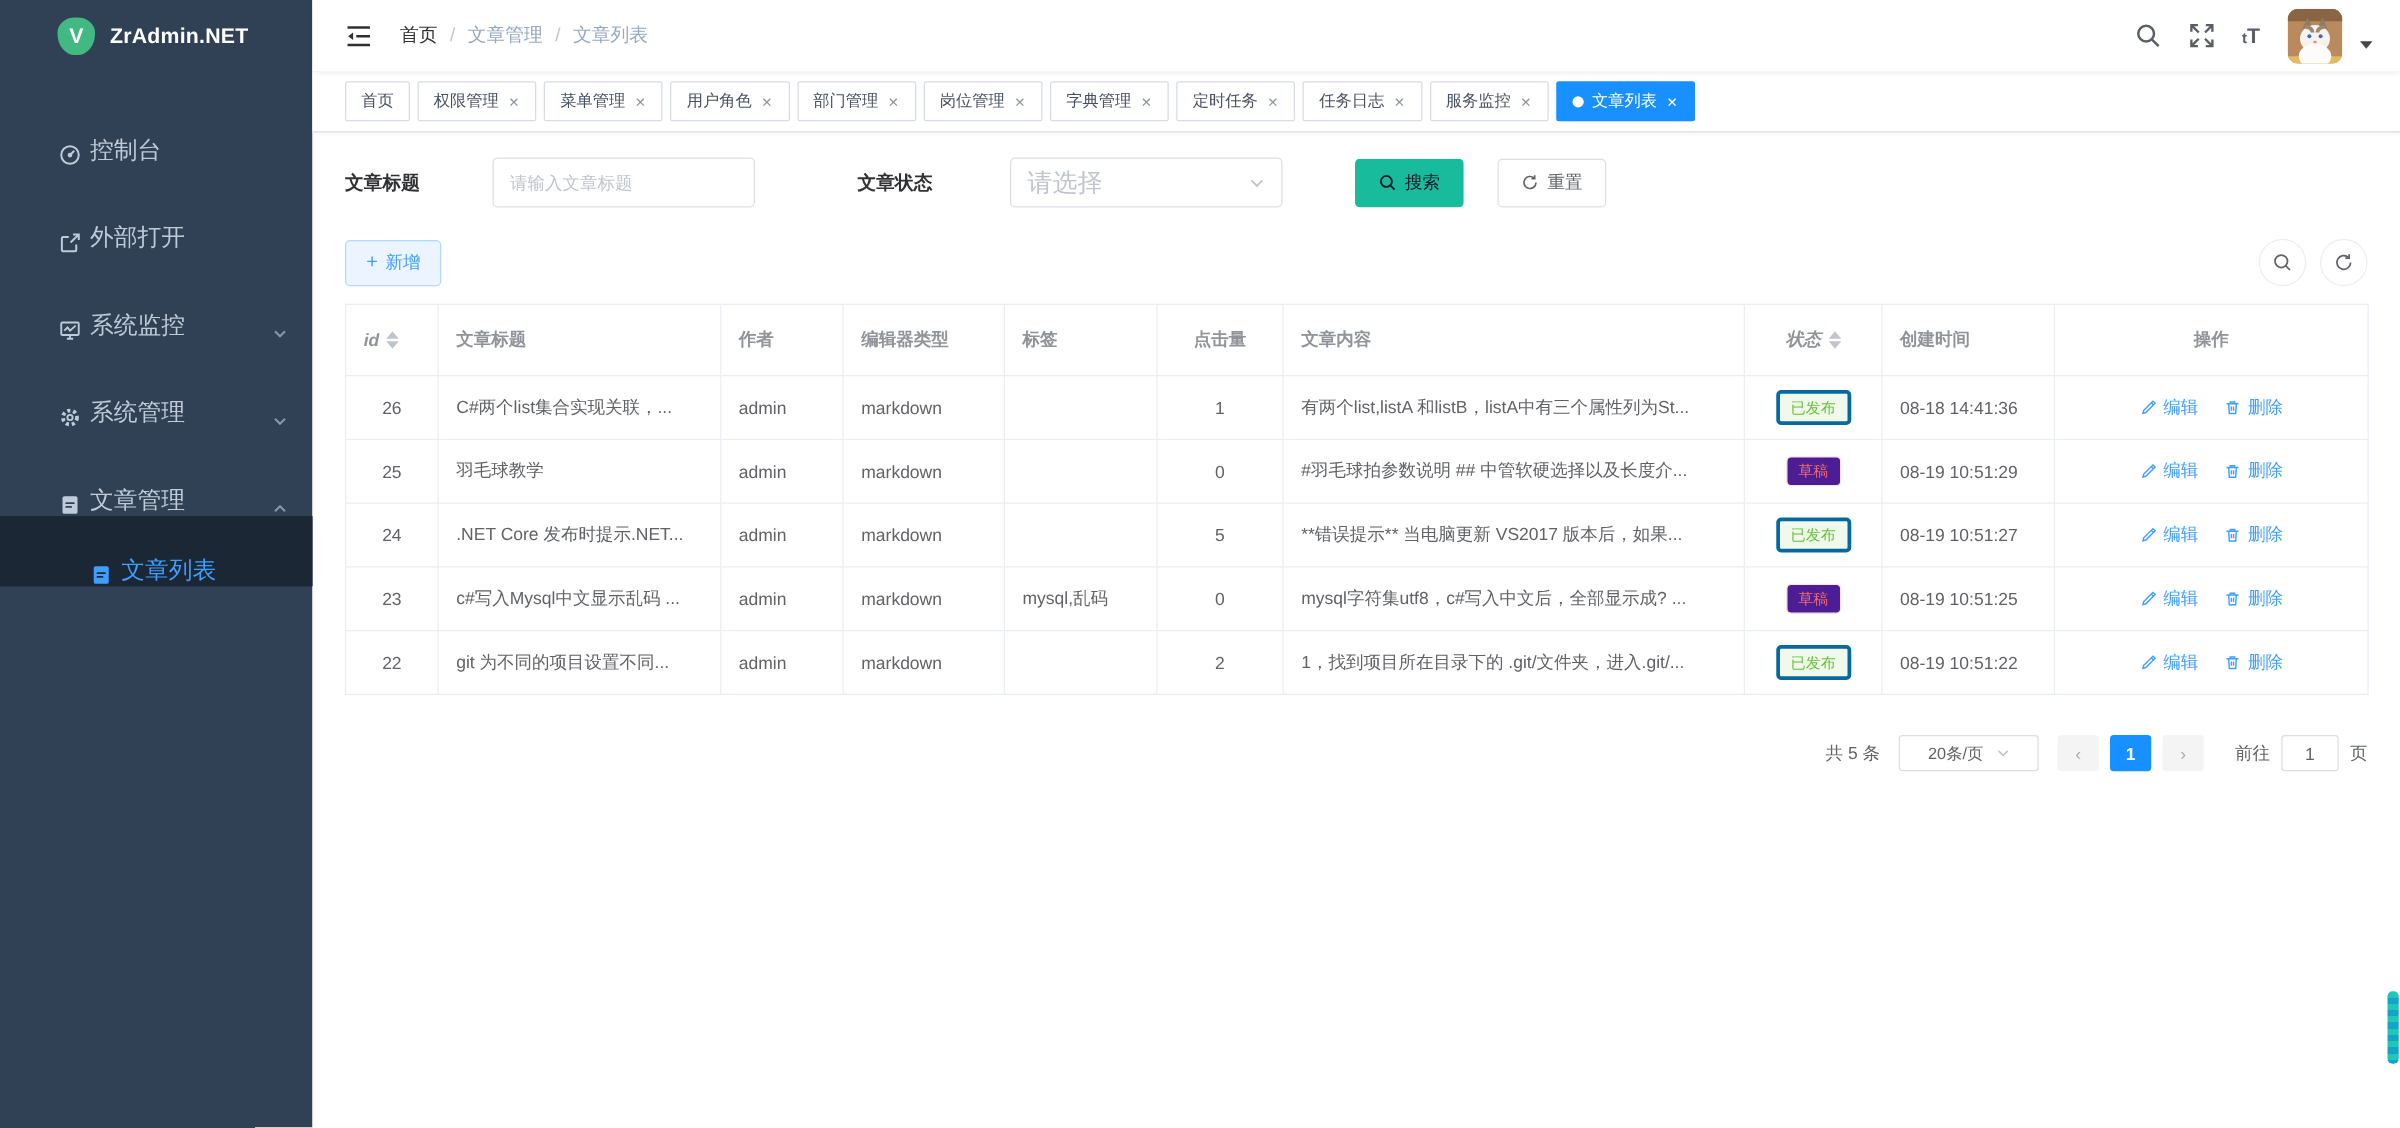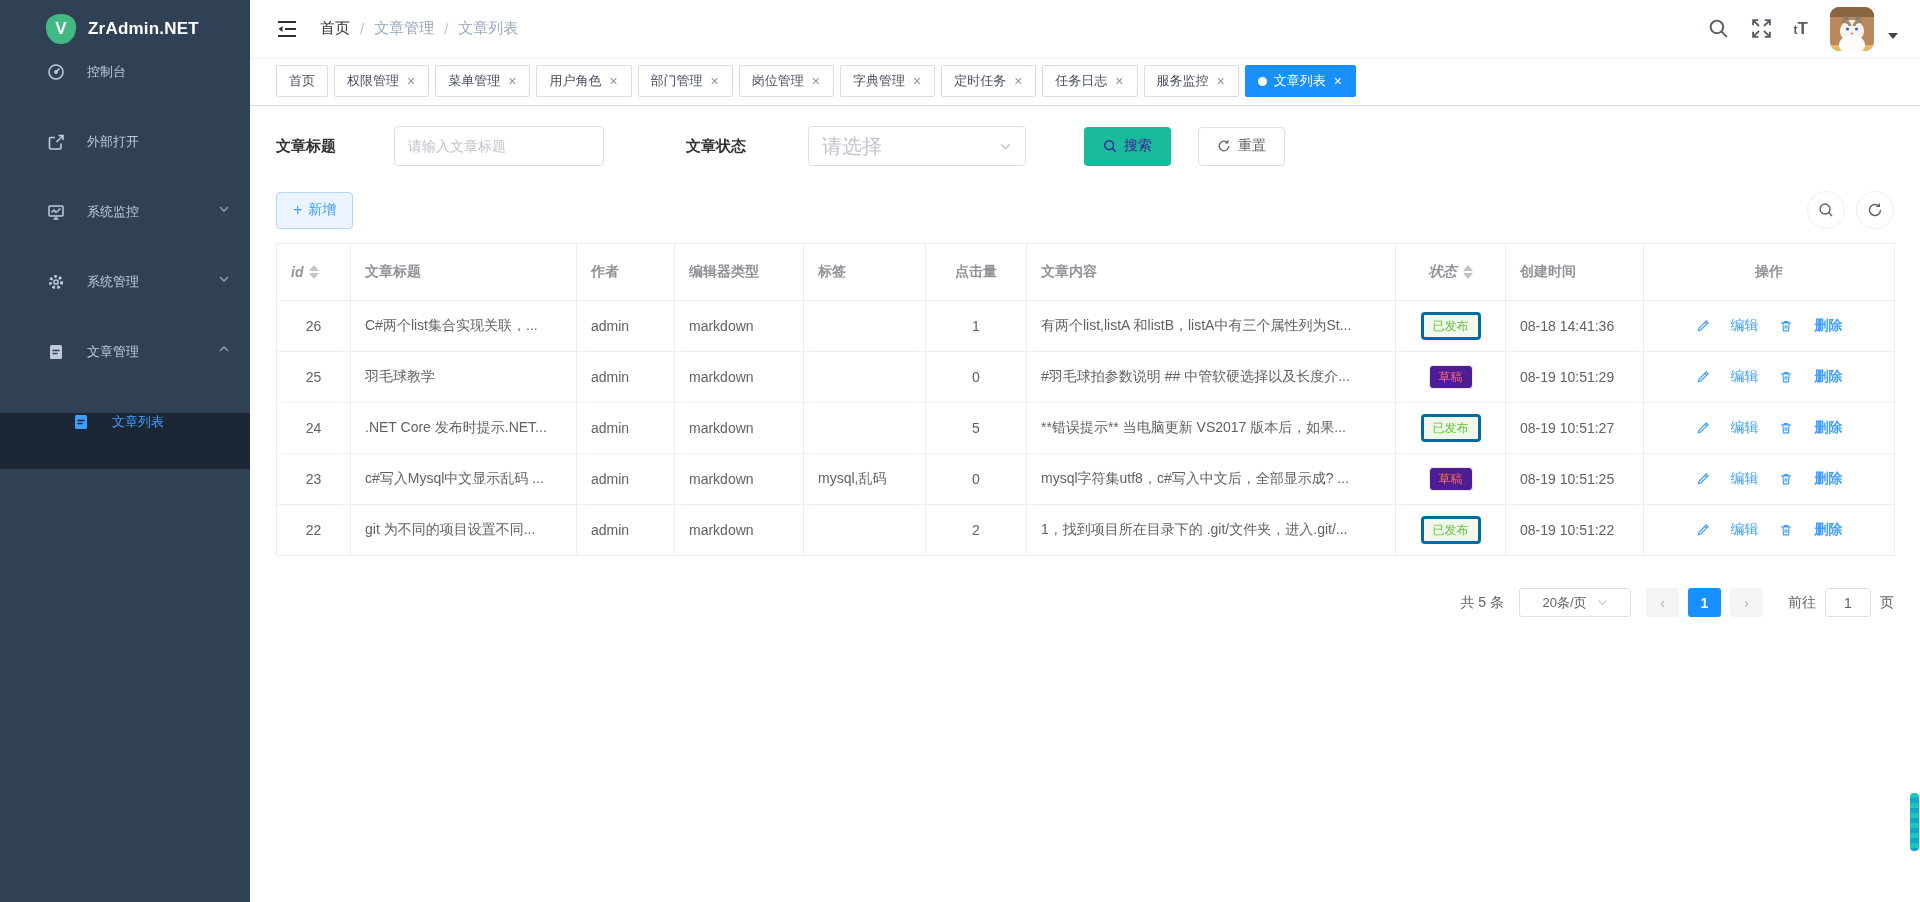--- a/index.html
+++ b/index.html
@@ -7,22 +7,22 @@
     font-family:"Liberation Sans","DejaVu Sans",sans-serif; }
   .app { display:flex; width:1920px; height:902px; position:relative; }
 
   
   .sidebar { width:250px; height:902px; background:#304156; flex:0 0 250px; color:#bfcbd9; }
   .logo { height:57px; display:flex; align-items:center; padding-left:46px; gap:12px; cursor:pointer; }
   .logo-mark { width:30px; height:30px; background:#42b983; border-radius:46% 46% 46% 46%/ 40% 40% 56% 56%;
     display:flex; align-items:center; justify-content:center; color:#fff; font-weight:bold; font-size:17px; }
   .logo-title { color:#fff; font-weight:bold; font-size:17px; letter-spacing:.2px; }
   .menu { margin-top:6px; }
-  .menu-item { position:relative; height:70px; display:flex; align-items:flex-start; padding-left:47px; gap:22px;
-    font-size:13px; color:#bfcbd9; cursor:pointer; }
+  .menu-item { position:relative; height:70px; display:flex; align-items:flex-end; padding-left:47px; gap:7px;
+    font-size:19px; color:#bfcbd9; cursor:pointer; }
   .menu-item svg { width:18px; height:18px; flex:0 0 18px; }
   .chev { position:absolute; right:20px; width:12px !important; height:12px !important; color:#8a97a8; }
   .submenu { background:#1f2d3d; }
   .submenu .menu-item { height:56px; padding-left:72px; background:#1b2735; }
   .submenu .menu-item.active { color:#409eff; }
 
   
   .main-col { flex:1; display:flex; flex-direction:column; background:#fff; min-width:0; }
 
   .topbar { height:57px; background:#fff; display:flex; align-items:center; padding:0 22px 0 26px;
@@ -58,21 +58,21 @@
     padding:0 13px; font-size:14px; color:#606266; font-family:inherit; }
   .f-input::placeholder { color:#c0c4cc; }
   .f-select { width:218px; height:40px; border:1px solid #dcdfe6; border-radius:4px; margin-left:62px;
     display:flex; align-items:center; justify-content:space-between; padding:0 13px; cursor:pointer; }
   .f-select .ph { color:#c0c4cc; font-size:20px; }
   .f-select svg { width:13px; height:13px; color:#c0c4cc; }
   .lbl2 { margin-left:82px; }
   .btn { height:39px; border-radius:4px; display:inline-flex; align-items:center; gap:7px; font-size:14px;
     padding:0 18px; cursor:pointer; border:1px solid transparent; }
   .btn svg { width:14px; height:14px; }
-  .btn-search { background:#18bc9c; color:#4c1d95; margin-left:58px; }
+  .btn-search { background:#18bc9c; color:#0f172a; margin-left:58px; }
   .btn-reset { background:#fff; color:#606266; border-color:#dcdfe6; margin-left:27px; }
 
   
   .toolbar-row { margin-top:25px; display:flex; align-items:center; }
   .btn-add { height:37px; background:#ecf5ff; border:1px solid #b3d8fc; color:#409eff; border-radius:4px;
     display:inline-flex; align-items:center; gap:6px; padding:0 16px; font-size:14px; cursor:pointer; }
   .plus-ic { font-size:16px; line-height:1; }
   .toolbar-right { margin-left:auto; display:flex; gap:11px; }
   .circle-btn { width:38px; height:38px; border-radius:50%; border:1px solid #ebeef5; background:#fff;
     display:flex; align-items:center; justify-content:center; color:#606266; cursor:pointer; }
@@ -86,22 +86,22 @@
   td { height:51px; color:#606266; background:#fff; }
   .c-center { text-align:center; }
   .sort-wrap { display:inline-flex; align-items:center; gap:6px; cursor:pointer;font-style:italic; }
   .sort-caret { display:inline-flex; flex-direction:column; gap:2px; }
   .sort-caret i { width:0; height:0; border-left:5px solid transparent; border-right:5px solid transparent; display:block; }
   .sc-up { border-bottom:6px solid #c0c4cc; }
   .sc-down { border-top:6px solid #c0c4cc; }
   .badge { display:inline-block; font-size:12px; padding:3px 9px; border-radius:4px; line-height:1.4; }
   .badge.published { color:#67c23a; background:#f0f9eb; border:3px solid #0369a1; }
   .badge.draft { color:#f56c6c; background:#4c1d95; border:1px solid #fde2e2; }
-  .op-link { color:#409eff; display:inline-flex; align-items:center; gap:21px; cursor:pointer; font-size:14px; }
-  .op-link + .op-link { margin-left:17px;font-weight:bold; }
+  .op-link { color:#409eff; display:inline-flex; align-items:center; gap:5px; cursor:pointer; font-size:14px; }
+  .op-link + .op-link { margin-left:17px; }
   .op-link svg { width:14px; height:14px; }
 
   
   .pager { display:flex; align-items:center; justify-content:flex-end; margin-top:32px; gap:15px;
     font-size:14px; color:#606266; }
   .pg-size { width:112px; height:29px; border:1px solid #dcdfe6; border-radius:3px; display:flex;
     align-items:center; justify-content:center; gap:10px; font-size:13px; cursor:pointer; }
   .pg-size svg { width:11px; height:11px; color:#c0c4cc; }
   .pg-btn { width:33px; height:29px; background:#f4f4f5; border-radius:3px; display:flex; align-items:center;
     justify-content:center; color:#a8abb2; font-size:14px; cursor:pointer; }

